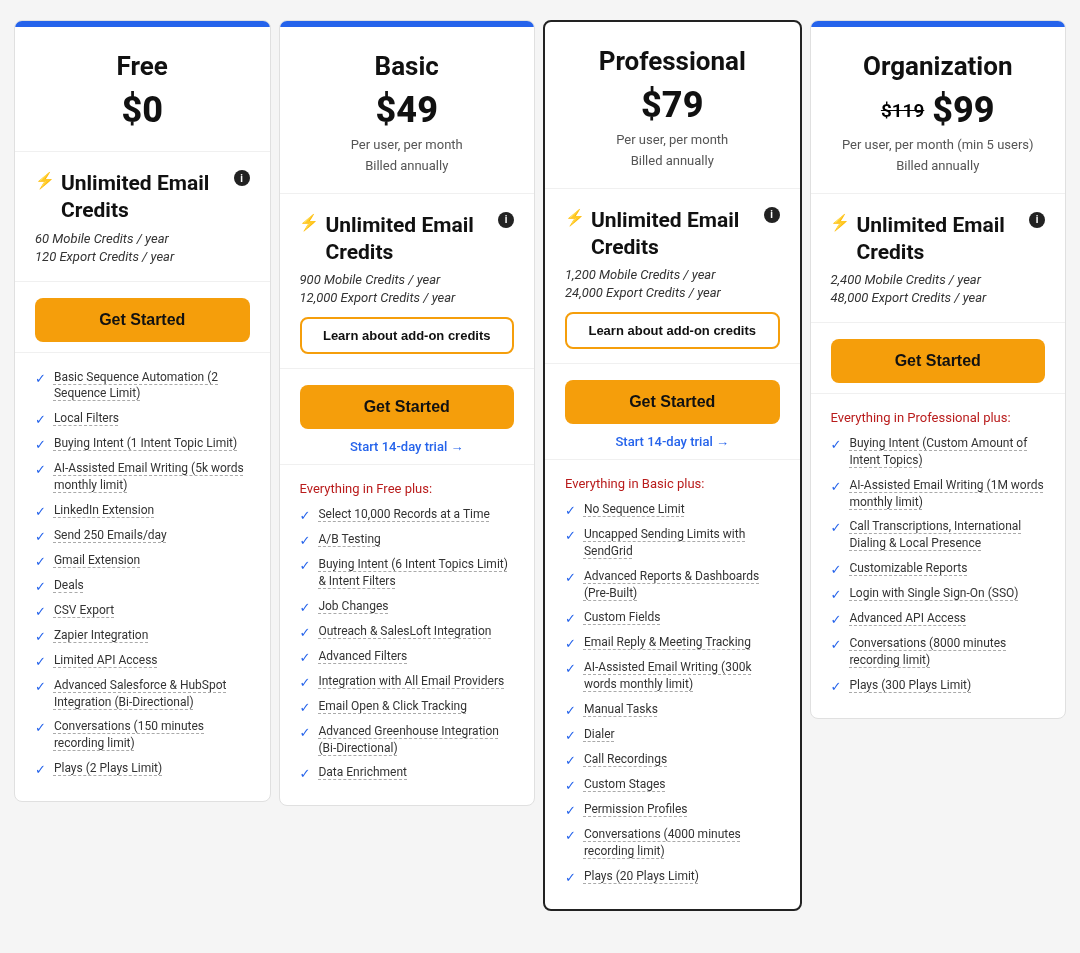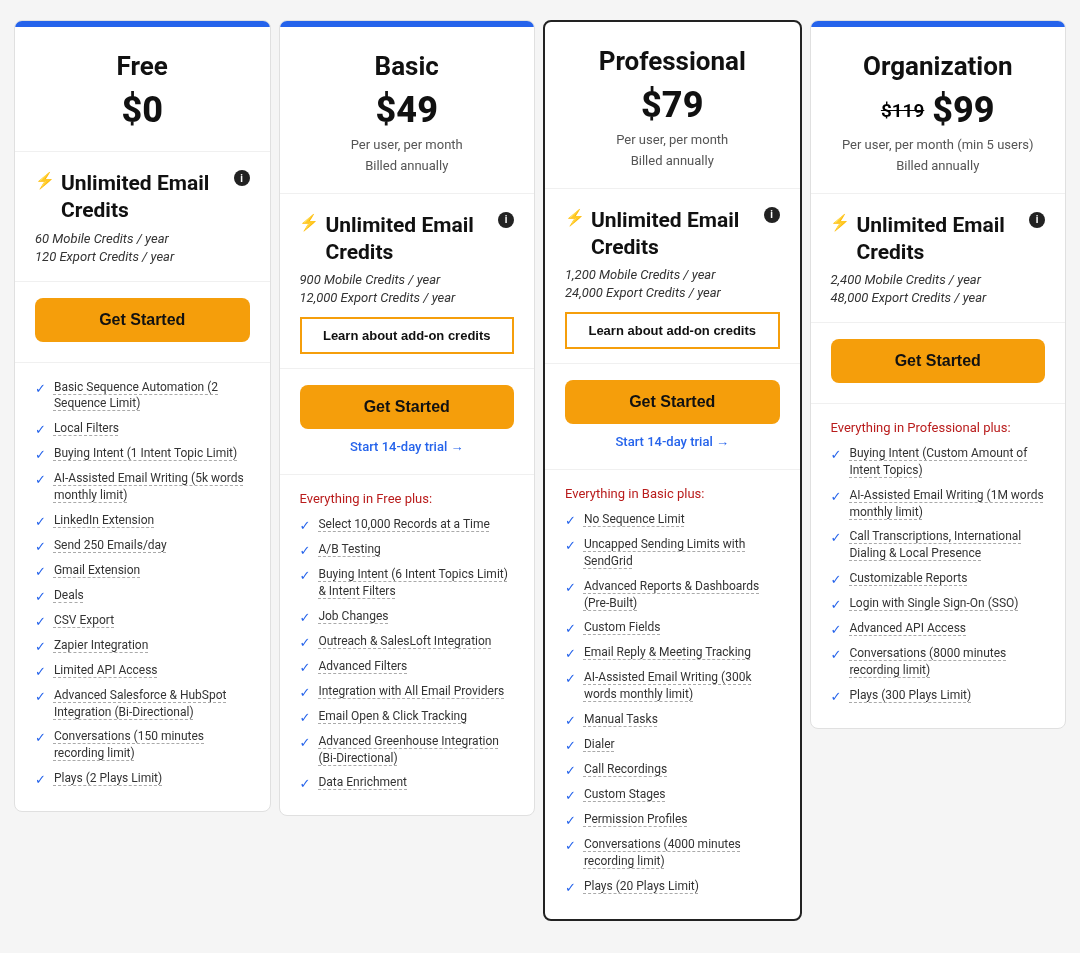--- a/index.html
+++ b/index.html
@@ -125,29 +125,29 @@
       margin: 3px 0;
       font-style: italic;
     }
     .addon-btn {
       display: block;
       width: 100%;
       padding: 9px 12px;
       margin-top: 12px;
       border: 2px solid #f59e0b;
       background: #fff;
-      border-radius: 0;
+      border-radius: 8px;
       font-size: 13px;
       font-weight: 600;
       color: #111;
       cursor: pointer;
       text-align: center;
     }
     .cta-section {
-      padding: 16px 20px 20px;
+      padding: 16px 20px 10px;
       border-bottom: 1px solid #f0f0f0;
     }
     .get-started-btn {
       display: block;
       width: 100%;
       padding: 13px;
       background: #f59e0b;
       border: none;
       border-radius: 8px;
       font-size: 16px;

